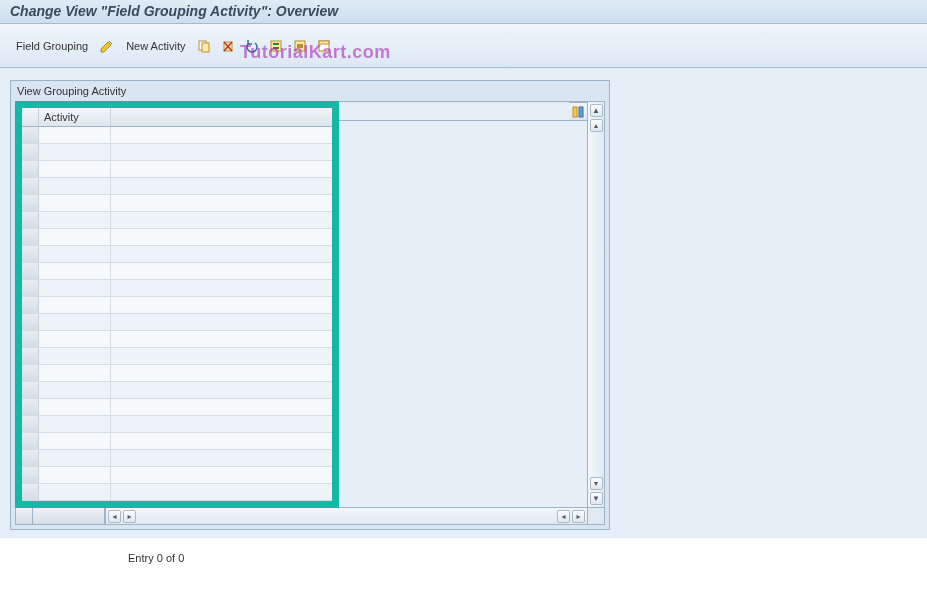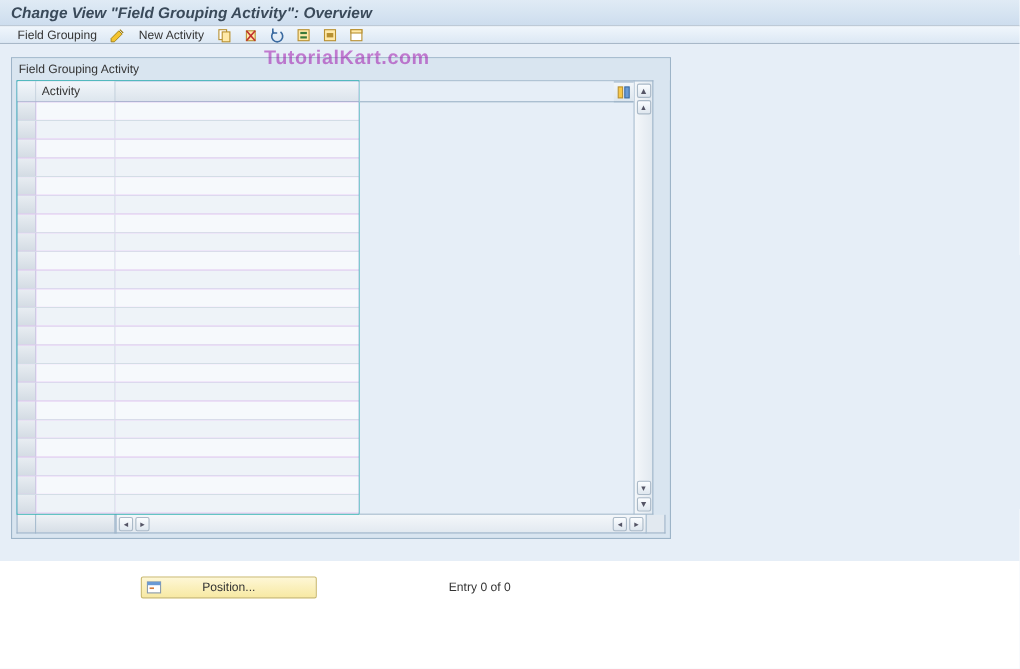--- a/index.html
+++ b/index.html
@@ -22,21 +22,21 @@
     font-style: italic;
     color: #3a4a5a;
   }
   .toolbar {
     background: linear-gradient(to bottom, #f0f6fc 0%, #dce8f4 100%);
     border-bottom: 1px solid #a8b8c8;
     padding: 4px 12px;
     display: flex;
     align-items: center;
     gap: 6px;
-    height: 16px;
+    height: 44px;
   }
   .toolbar-text {
     color: #333;
     font-size: 11px;
     padding: 0 4px;
     cursor: default;
   }
   .toolbar-icon {
     width: 18px;
     height: 18px;
@@ -74,22 +74,22 @@
     padding: 4px 6px 4px 6px;
     font-size: 11px;
     color: #333;
     background: #d9e5f0;
   }
   .grid-wrap {
     display: flex;
     margin: 0 4px;
   }
   .grid {
-    border: 1px solid #14b8a6;
-    background: #f0abfc;
+    border: 7px solid #14b8a6;
+    background: #7dd3fc;
   }
   .grid-header {
     display: flex;
     background: linear-gradient(to bottom, #f0f4f8 0%, #dce4ec 100%);
     border-bottom: 1px solid #9db4c8;
   }
   .grid-header .hcell {
     border-right: 1px solid #c5d2de;
     padding: 3px 5px;
     font-size: 11px;
@@ -256,21 +256,21 @@
         <rect x="2" y="2" width="10" height="10" fill="#fff" stroke="#b89030"></rect>
         <rect x="2" y="2" width="10" height="3" fill="#ffe9a8" stroke="#b89030"></rect>
       </svg>
   </span>
 </div>
 
 <div class="watermark">TutorialKart.com</div>
 
 <div class="main-area">
   <div class="panel">
-    <div class="panel-title">Field Grouping Activity</div>
+    <div class="panel-title">View Grouping Activity</div>
 
     <div class="grid-wrap">
       <div class="grid">
         <div class="grid-header">
           <div class="hcell hrow-sel"></div>
           <div class="hcell hact">Activity</div>
         </div>
         <div class="grid-body" id="grid-body">
             <div class="row">
               <div class="rsel"></div>
@@ -420,24 +420,14 @@
         <div class="arrow">◂</div>
         <div class="arrow">▸</div>
       </div>
       <div class="hscroll-corner"></div>
     </div>
 
   </div>
 </div>
 
 <div class="footer">
-  <div class="pos-btn">
-    <span class="picon">
-      <svg width="14" height="14" viewBox="0 0 14 14">
-          <rect x="1" y="2" width="12" height="10" fill="#fff" stroke="#8899aa"></rect>
-          <rect x="1" y="2" width="12" height="3" fill="#6a9ad4"></rect>
-          <rect x="3" y="7" width="4" height="1.5" fill="#d47a3a"></rect>
-        </svg>
-    </span>
-    <span>Position...</span>
-  </div>
   <div class="entry-text">Entry 0 of 0</div>
 </div>
 
 </body></html>

